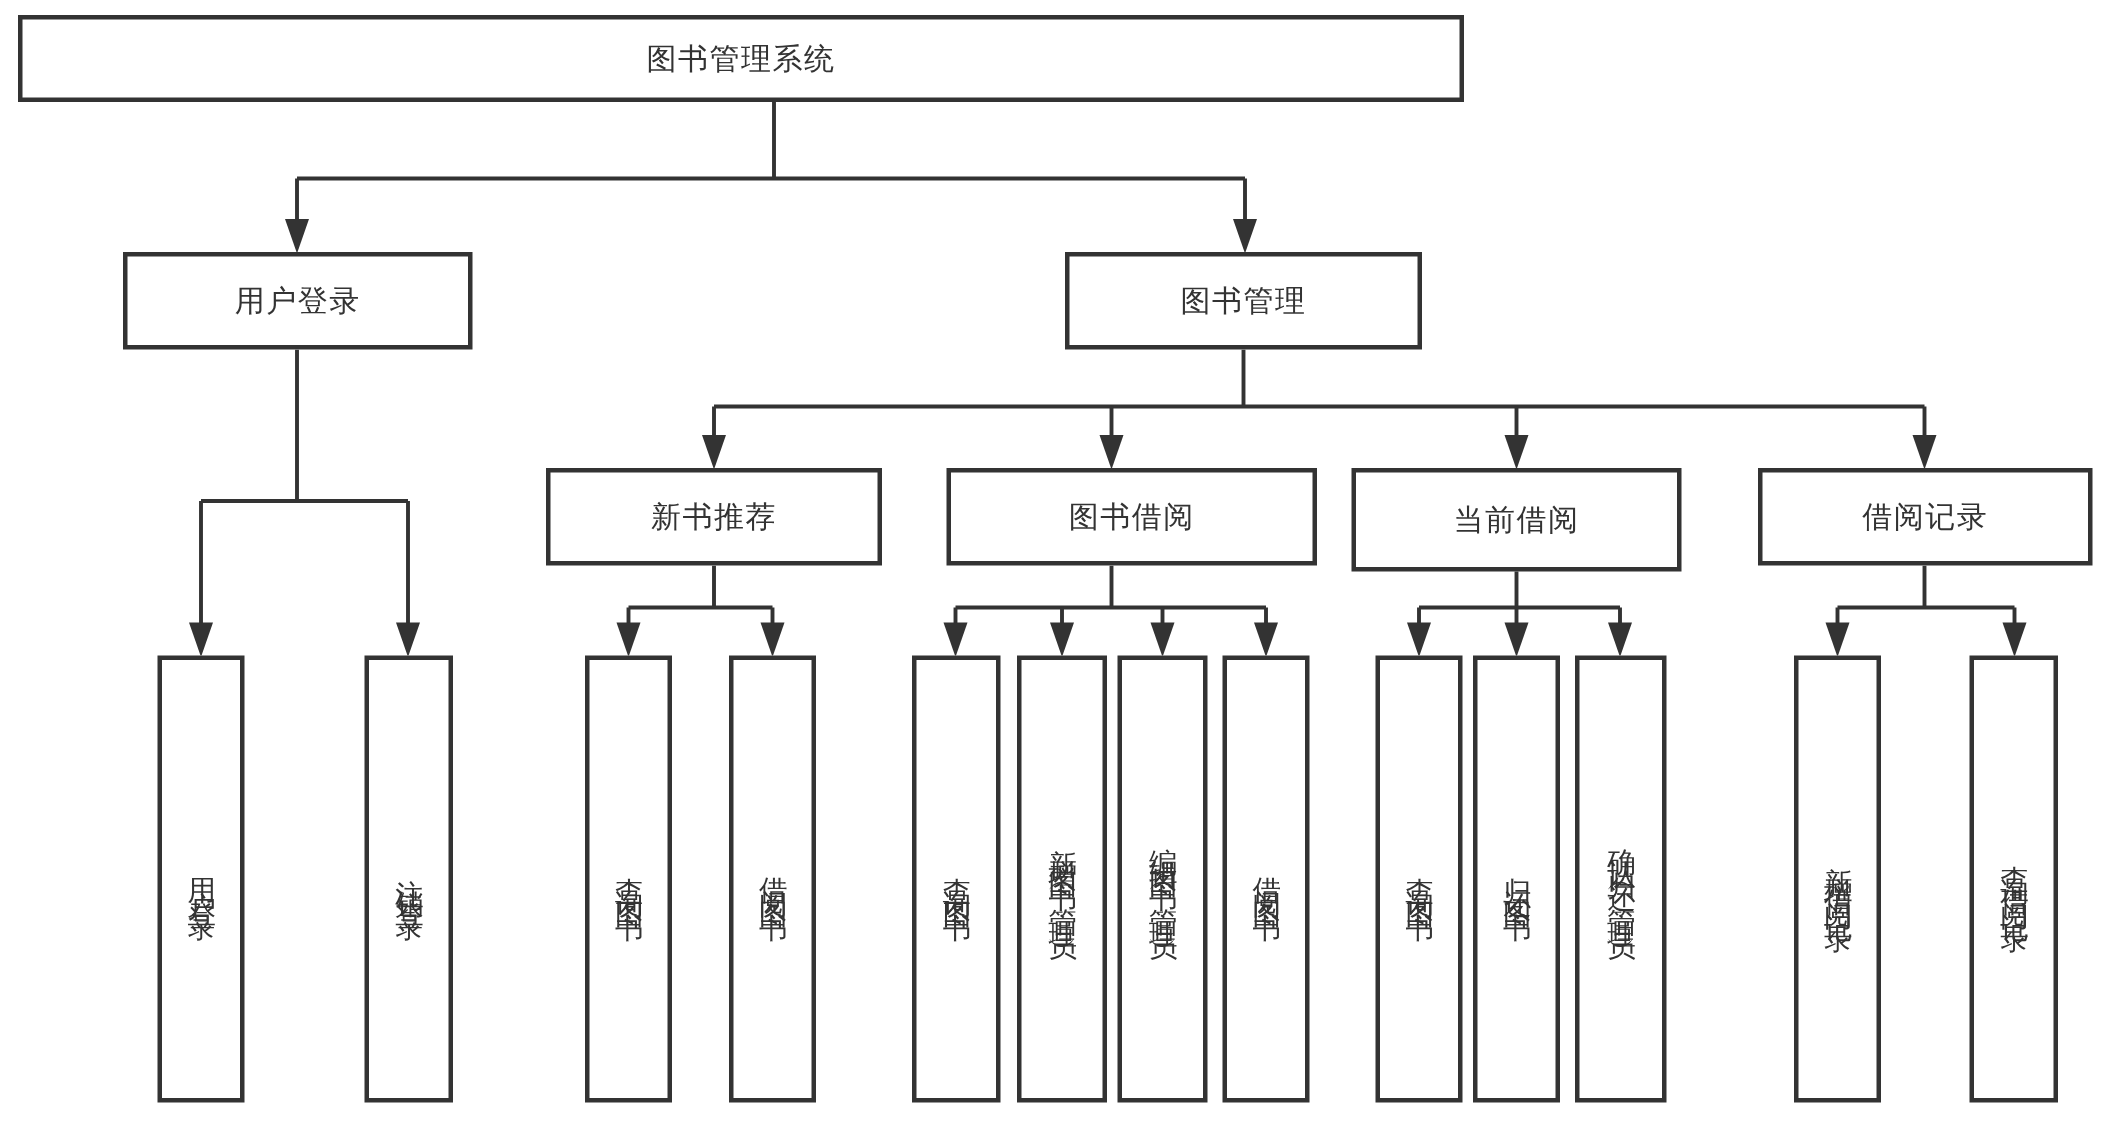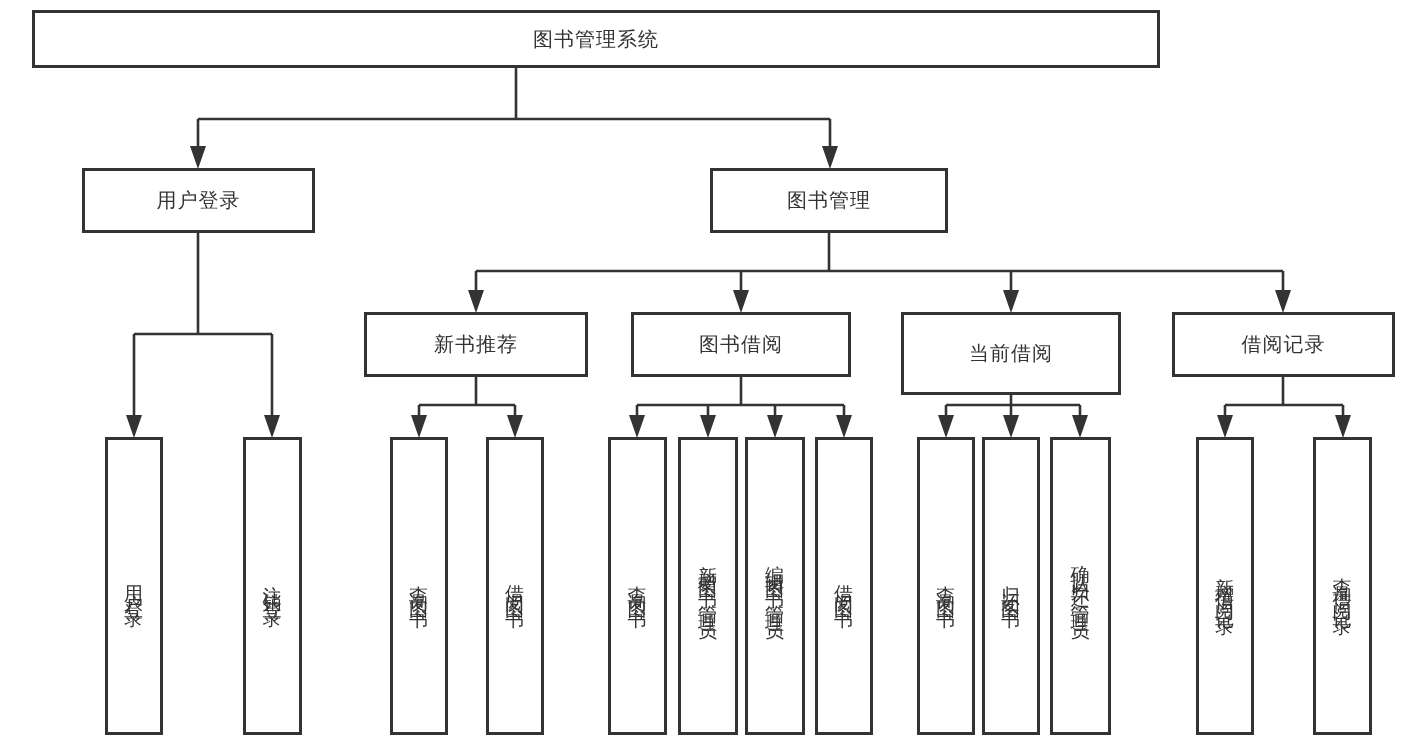--- a/index.html
+++ b/index.html
@@ -33,28 +33,28 @@
   .node.vert {
     writing-mode: vertical-rl;
     text-orientation: mixed;
     font-size: 19px;
     letter-spacing: 8px;
     line-height: 1;
     padding: 6px 0;
     text-align: center;
   }
   
-  .n-root   { left: 12px;  top: 10px;  width: 1128px; height: 58px; margin-left: 20px; }
+  .n-root   { left: 12px;  top: 10px;  width: 964px; height: 58px; }
   
   .n-login  { left: 82px;  top: 168px; width: 233px; height: 65px; }
   .n-bookmg { left: 710px; top: 168px; width: 238px; height: 65px; }
   
   .n-newrec { left: 364px;  top: 312px; width: 224px; height: 65px; }
-  .n-borrow { left: 631px;  top: 312px; width: 220px; height: 65px; }
-  .n-curr   { left: 901px;  top: 312px; width: 220px; height: 83px; align-items: center; }
+  .n-borrow { left: 631px;  top: 312px; width: 247px; height: 65px; }
+  .n-curr   { left: 901px;  top: 312px; width: 220px; height: 69px; align-items: center; }
   .n-record { left: 1172px; top: 312px; width: 223px; height: 65px; }
   
   .col { top: 437px; height: 298px; }
   .n-g1c0 { left: 105px;  width: 58px; }
   .n-g1c1 { left: 243px;  width: 59px; }
   .n-g2c0 { left: 390px;  width: 58px; }
   .n-g2c1 { left: 486px;  width: 58px; }
   .n-g3c0 { left: 608px;  width: 59px; }
   .n-g3c1 { left: 678px;  width: 60px; }
   .n-g3c2 { left: 745px;  width: 60px; }

